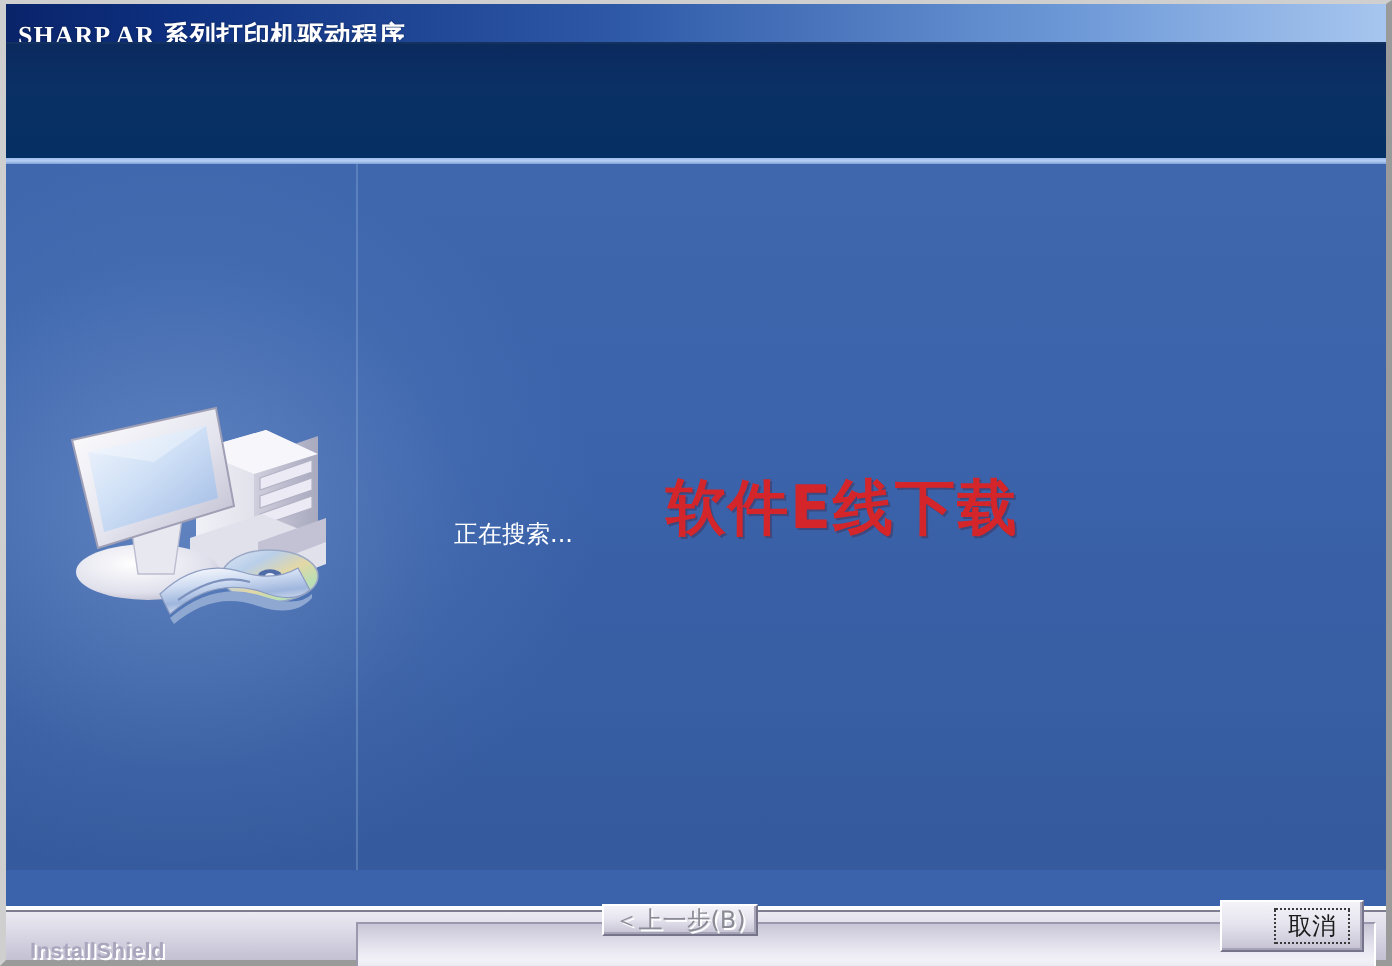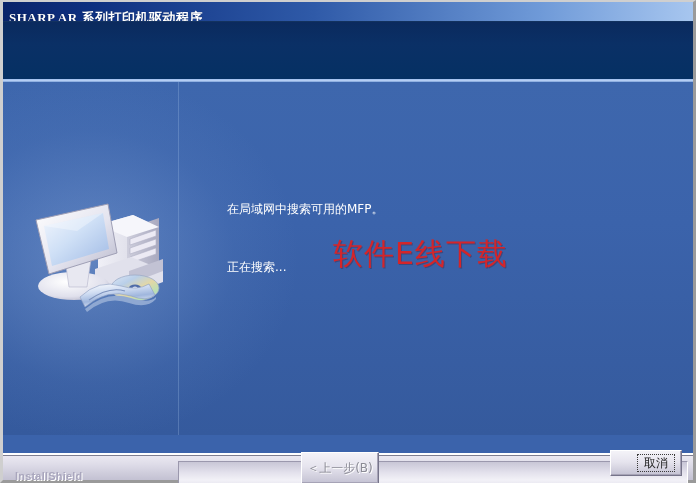--- a/index.html
+++ b/index.html
@@ -121,21 +121,21 @@
   }
 
   
   .watermark {
     position: absolute;
     left: 330px;
     top: 152px;
     color: #d4252a;
     font-family: "DejaVu Sans", "Liberation Sans", sans-serif;
     font-size: 30px;
-    font-weight: normal;
+    font-weight: bold;
     letter-spacing: 1px;
     white-space: nowrap;
     text-shadow: 1px 1px 0 rgba(70,0,0,0.25);
   }
 
   
   .footer {
     position: absolute;
     left: 0;
     right: 0;
@@ -173,21 +173,21 @@
     background: linear-gradient(to bottom, #c8c6d6 0%, #e3e1ec 35%, #f2f1f7 60%, #d9d7e4 100%);
     border-top: 1px solid #9b98ad;
     border-left: 1px solid #9b98ad;
     border-right: 1px solid #ffffff;
     border-bottom: 1px solid #ffffff;
   }
 
   
   .btn {
     position: absolute;
-    height: 32px;
+    height: 16px;
     background: linear-gradient(to bottom, #f4f3f8 0%, #e6e4ee 45%, #d2d0de 78%, #c4c2d3 100%);
     border-top: 1px solid #ffffff;
     border-left: 1px solid #ffffff;
     border-right: 1px solid #76748a;
     border-bottom: 1px solid #76748a;
     box-shadow: inset -1px -1px 0 #a6a3b6;
     font-family: "DejaVu Sans", "Liberation Sans", sans-serif;
     font-size: 12px;
     color: #555a63;
     display: flex;
@@ -290,21 +290,20 @@
           <ellipse cx="110" cy="101" rx="24" ry="13" fill="url(#cdG)" stroke="#9aa8c4" stroke-width="0.7"></ellipse>
           <ellipse cx="110" cy="101" rx="6" ry="3.4" fill="#4f6ca8"></ellipse>
           <ellipse cx="110" cy="101" rx="2.6" ry="1.5" fill="#e8eefa"></ellipse>
 
           <path d="M60 122 Q82 103 106 111 Q124 117 131 110 L131 112 Q122 122 104 116 Q82 108 62 125 Z" fill="#8fa8d2"></path>
           <path d="M60 120 Q82 101 106 109 Q122 115 130 108 L124 97 Q112 104 96 99 Q74 92 55 110 Z" fill="url(#bookG)" stroke="#8c9cc0" stroke-width="0.6"></path>
           <path d="M64 113 Q84 99 100 104" stroke="#7d92bd" stroke-width="1.1" fill="none"></path>
         </svg>
       </div>
 
-      <div class="wiz-text line-search-prompt">在局域网中搜索可用的MFP。</div>
 
       <div class="wiz-text line-searching">正在搜索...</div>
 
       <div class="watermark">软件E线下载</div>
     </div>
 
     <div class="footer">
       <div class="footer-topline"></div>
       <div class="recess"></div>
       <div class="installshield-logo">InstallShield</div>

